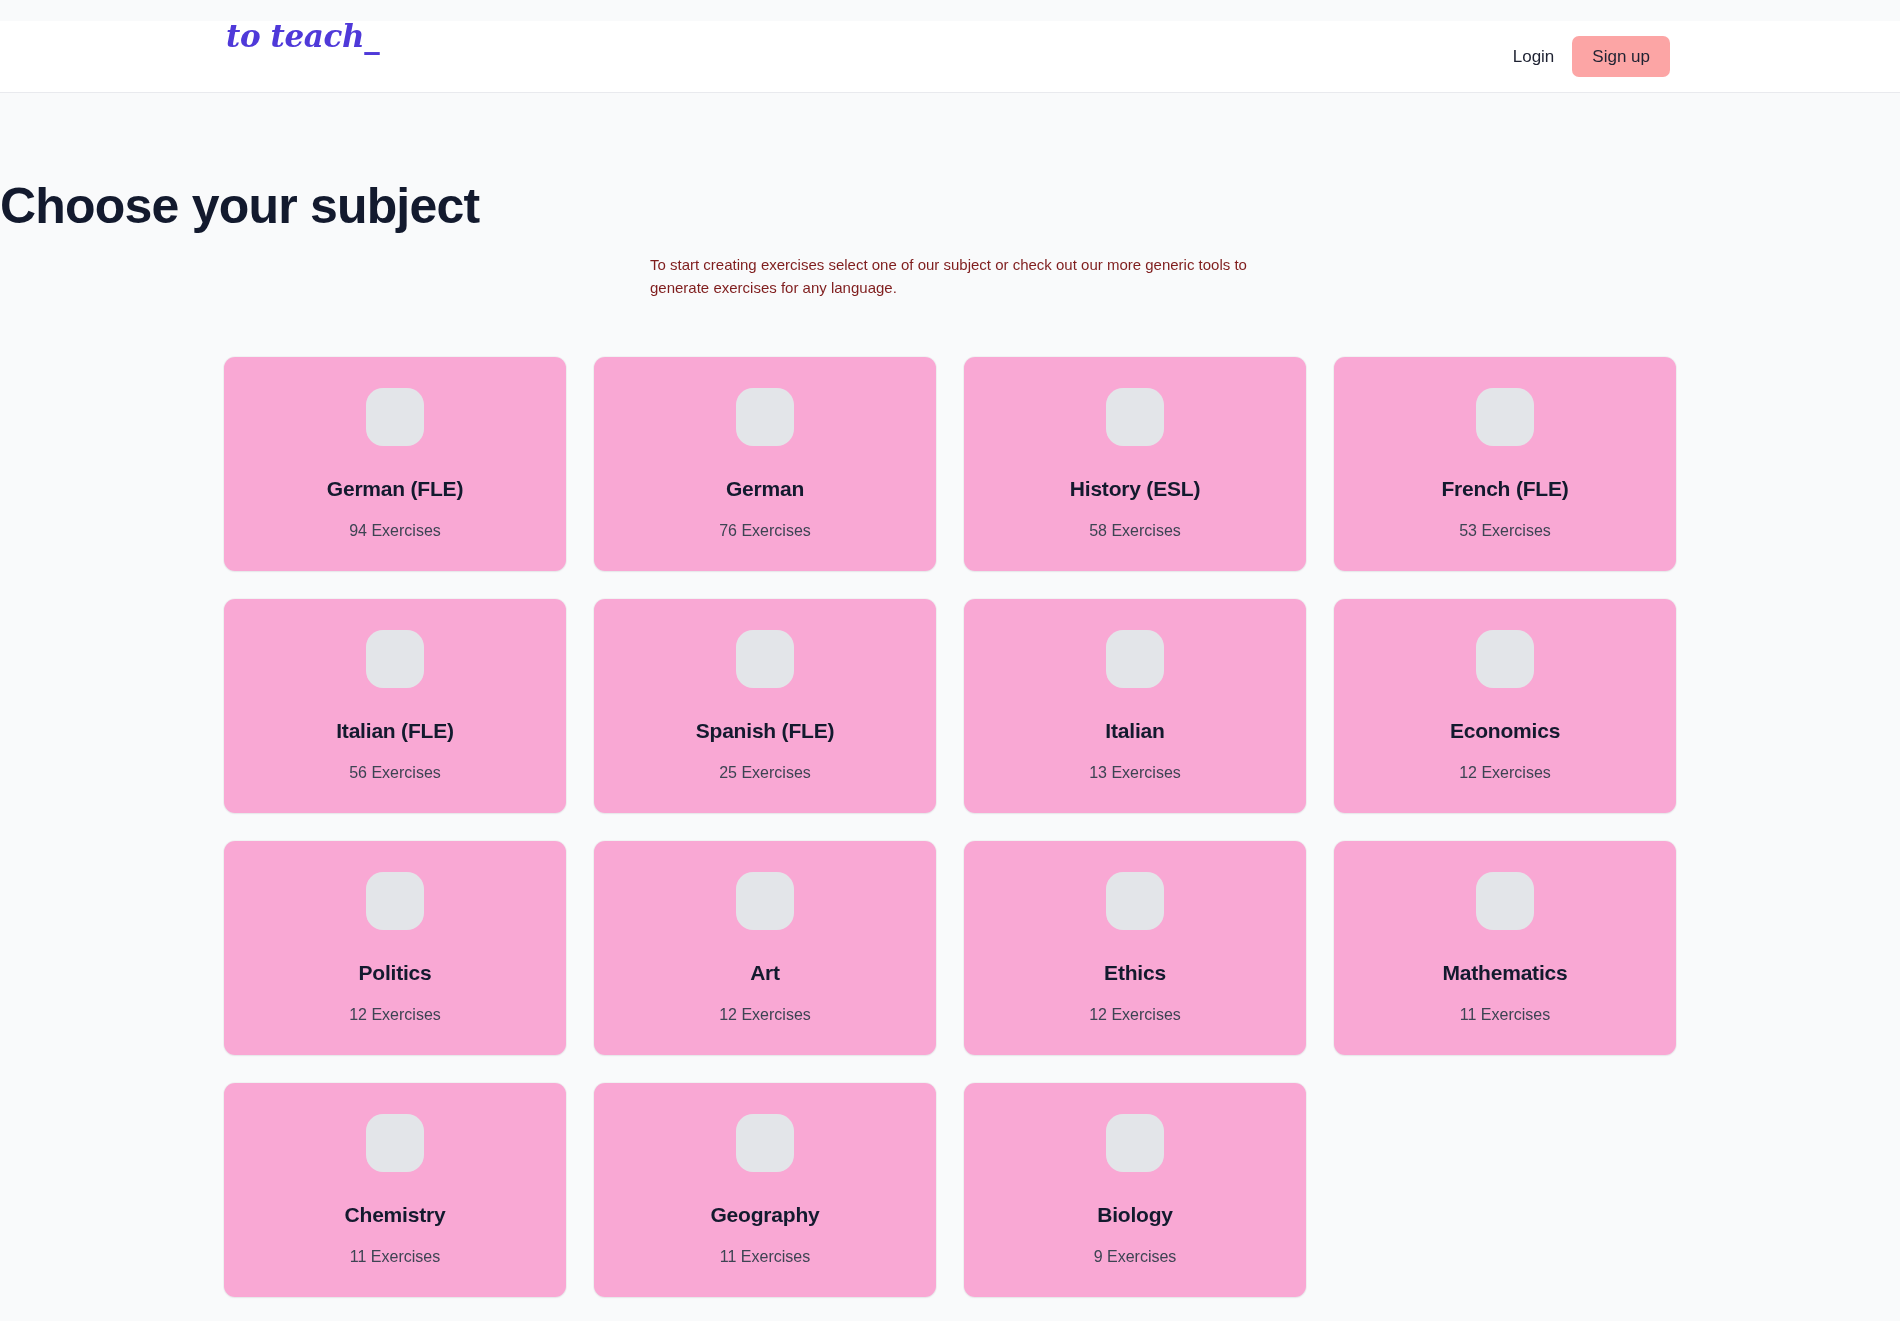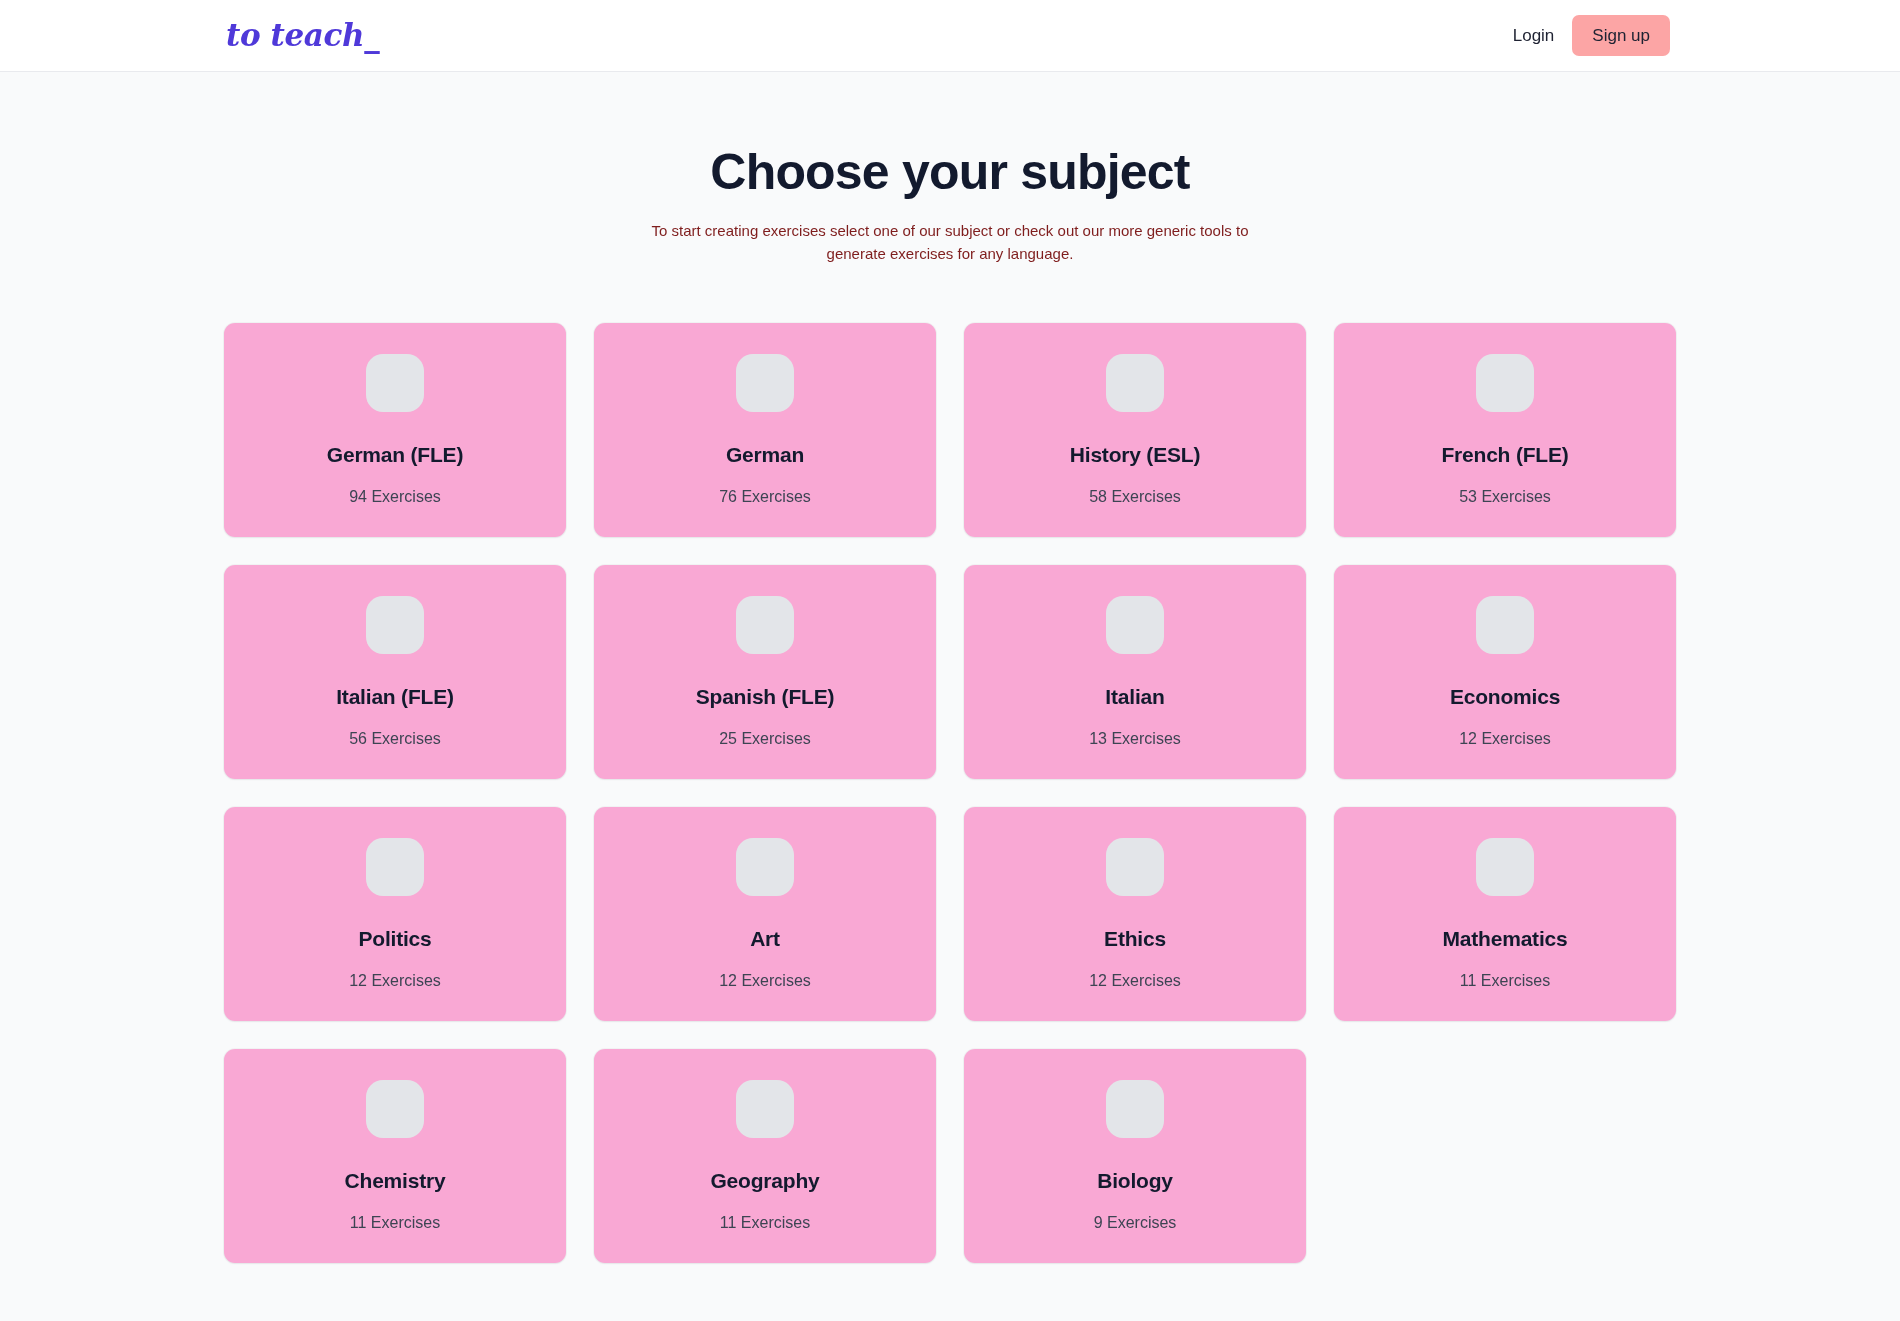--- a/index.html
+++ b/index.html
@@ -16,23 +16,23 @@
     font-family: "Liberation Sans", sans-serif;
     -webkit-font-smoothing: antialiased;
   }
 
   
   .site-header {
     height: 72px;
     background: #ffffff;
     border-bottom: 1px solid #e9eaee;
     display: flex;
-    align-items: center;
     justify-content: space-between;
     padding: 0 32px 0 226px;
+    margin-top: 21px;
   }
 
   .brand {
     font-family: "DejaVu Serif", serif;
     font-style: italic;
     font-weight: 700;
     font-size: 31px;
     color: #4f39d9;
     letter-spacing: -0.4px;
     line-height: 1;
@@ -73,22 +73,21 @@
     white-space: nowrap;
   }
 
   
   .page-main {
     width: 100%;
     padding-top: 72px;
   }
 
   .intro {
-    text-align: center;
-    margin: 0 auto;
+    margin: 13px auto;
   }
 
   .page-title {
     font-size: 50px;
     font-weight: 700;
     color: #131a2e;
     letter-spacing: -0.8px;
     line-height: 1.12;
   }
 

